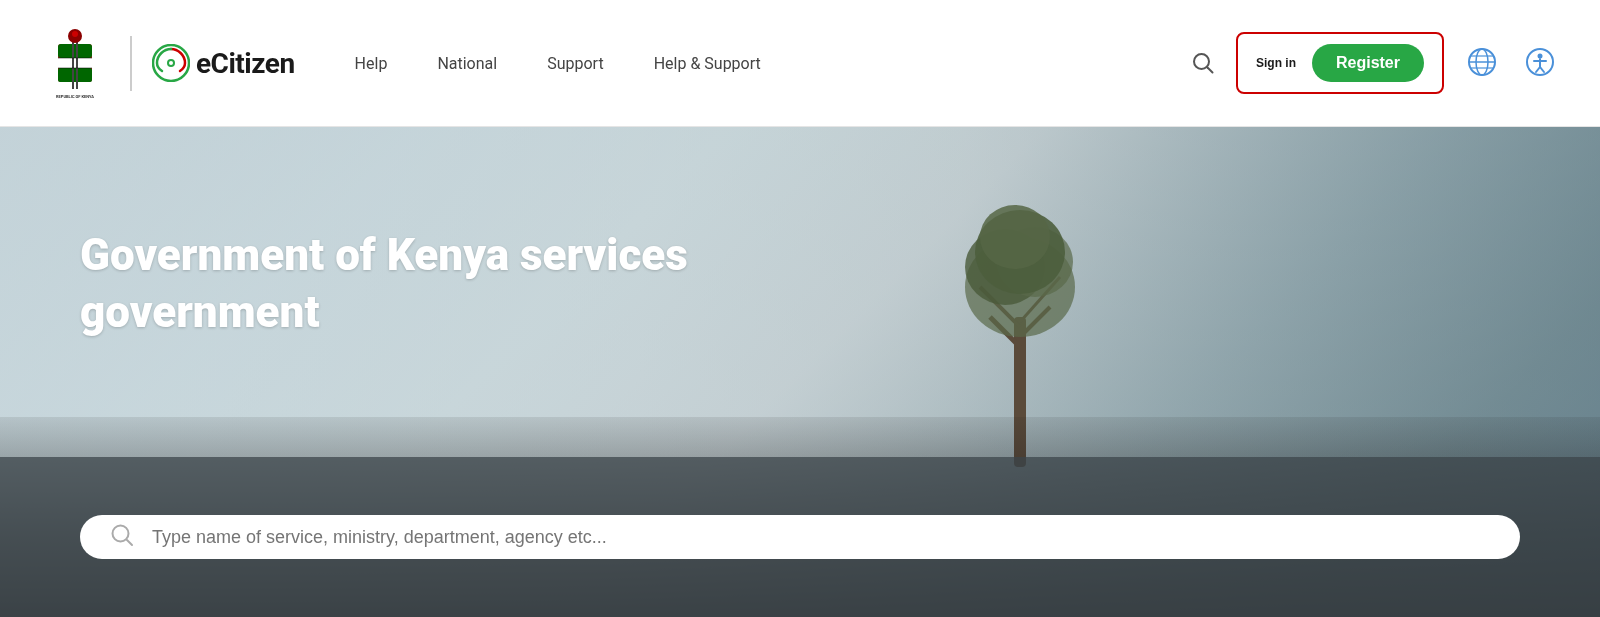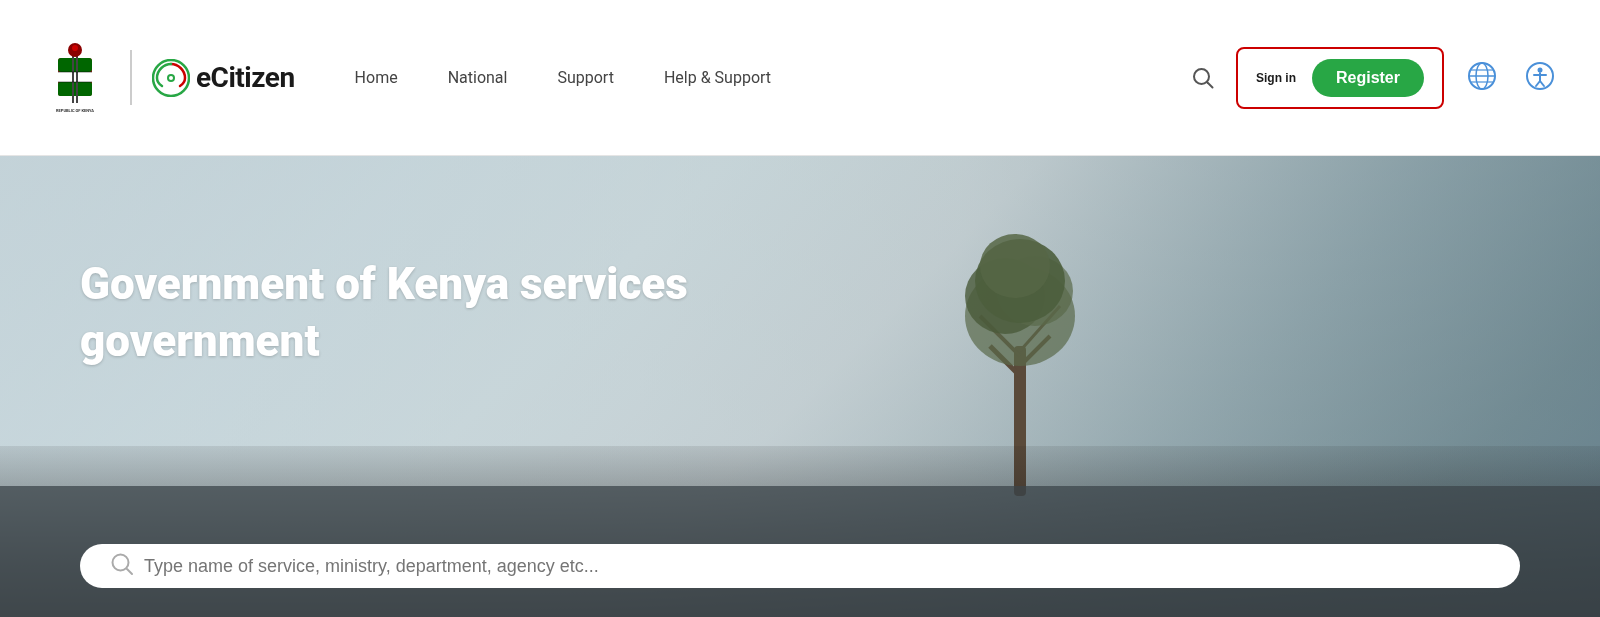--- a/index.html
+++ b/index.html
@@ -2,21 +2,21 @@
 <html><head>
   <meta charset="utf-8">
   <style>
     * { margin: 0; padding: 0; box-sizing: border-box; }
     body { font-family: -apple-system, BlinkMacSystemFont, 'Segoe UI', Roboto, sans-serif; width: 1600px; overflow-x: hidden; }
 
     
     .header {
       display: flex;
       align-items: center;
-      height: 156px;
+      height: 127px;
       padding: 0 40px;
       background: #ffffff;
       border-bottom: 1px solid #e5e5e5;
       position: relative;
       z-index: 10;
     }
 
     .logo-area {
       display: flex;
       align-items: center;
@@ -199,21 +199,21 @@
     }
 
     .search-bar {
       display: flex;
       align-items: center;
       background: #ffffff;
       border-radius: 40px;
       padding: 8px 30px;
       width: 100%;
       max-width: 1440px;
-      gap: 10px;
+      gap: 18px;
     }
 
     .search-bar-icon {
       color: #888888;
       flex-shrink: 0;
     }
 
     .search-input {
       border: none;
       outline: none;
@@ -258,21 +258,21 @@
         <path d="M19 5 C26 5, 33 11, 33 19 C33 22, 31 25, 28 27" stroke="#cc0000" stroke-width="2.5" fill="none" stroke-linecap="round"></path>
         <path d="M10 27 C7 25, 5 22, 5 19 C5 11, 12 5, 19 5" stroke="#28a745" stroke-width="2.5" fill="none" stroke-linecap="round"></path>
         <circle cx="19" cy="19" r="4" fill="#28a745"></circle>
         <circle cx="19" cy="19" r="2" fill="#ffffff"></circle>
       </svg>
       <span class="ecitizen-text">eCitizen</span>
     </div>
   </div>
 
   <nav class="nav-links">
-    <a class="nav-link">Home</a>
+    <a class="nav-link">Help</a>
     <a class="nav-link">National</a>
     <a class="nav-link">Support</a>
     <a class="nav-link">Help &amp; Support</a>
   </nav>
 
   <div class="header-actions">
 
     <button class="search-icon-btn">
       <svg width="22" height="22" viewBox="0 0 22 22" fill="none" xmlns="http://www.w3.org/2000/svg">
         <circle cx="9.5" cy="9.5" r="7.5" stroke="#555" stroke-width="2"></circle>

